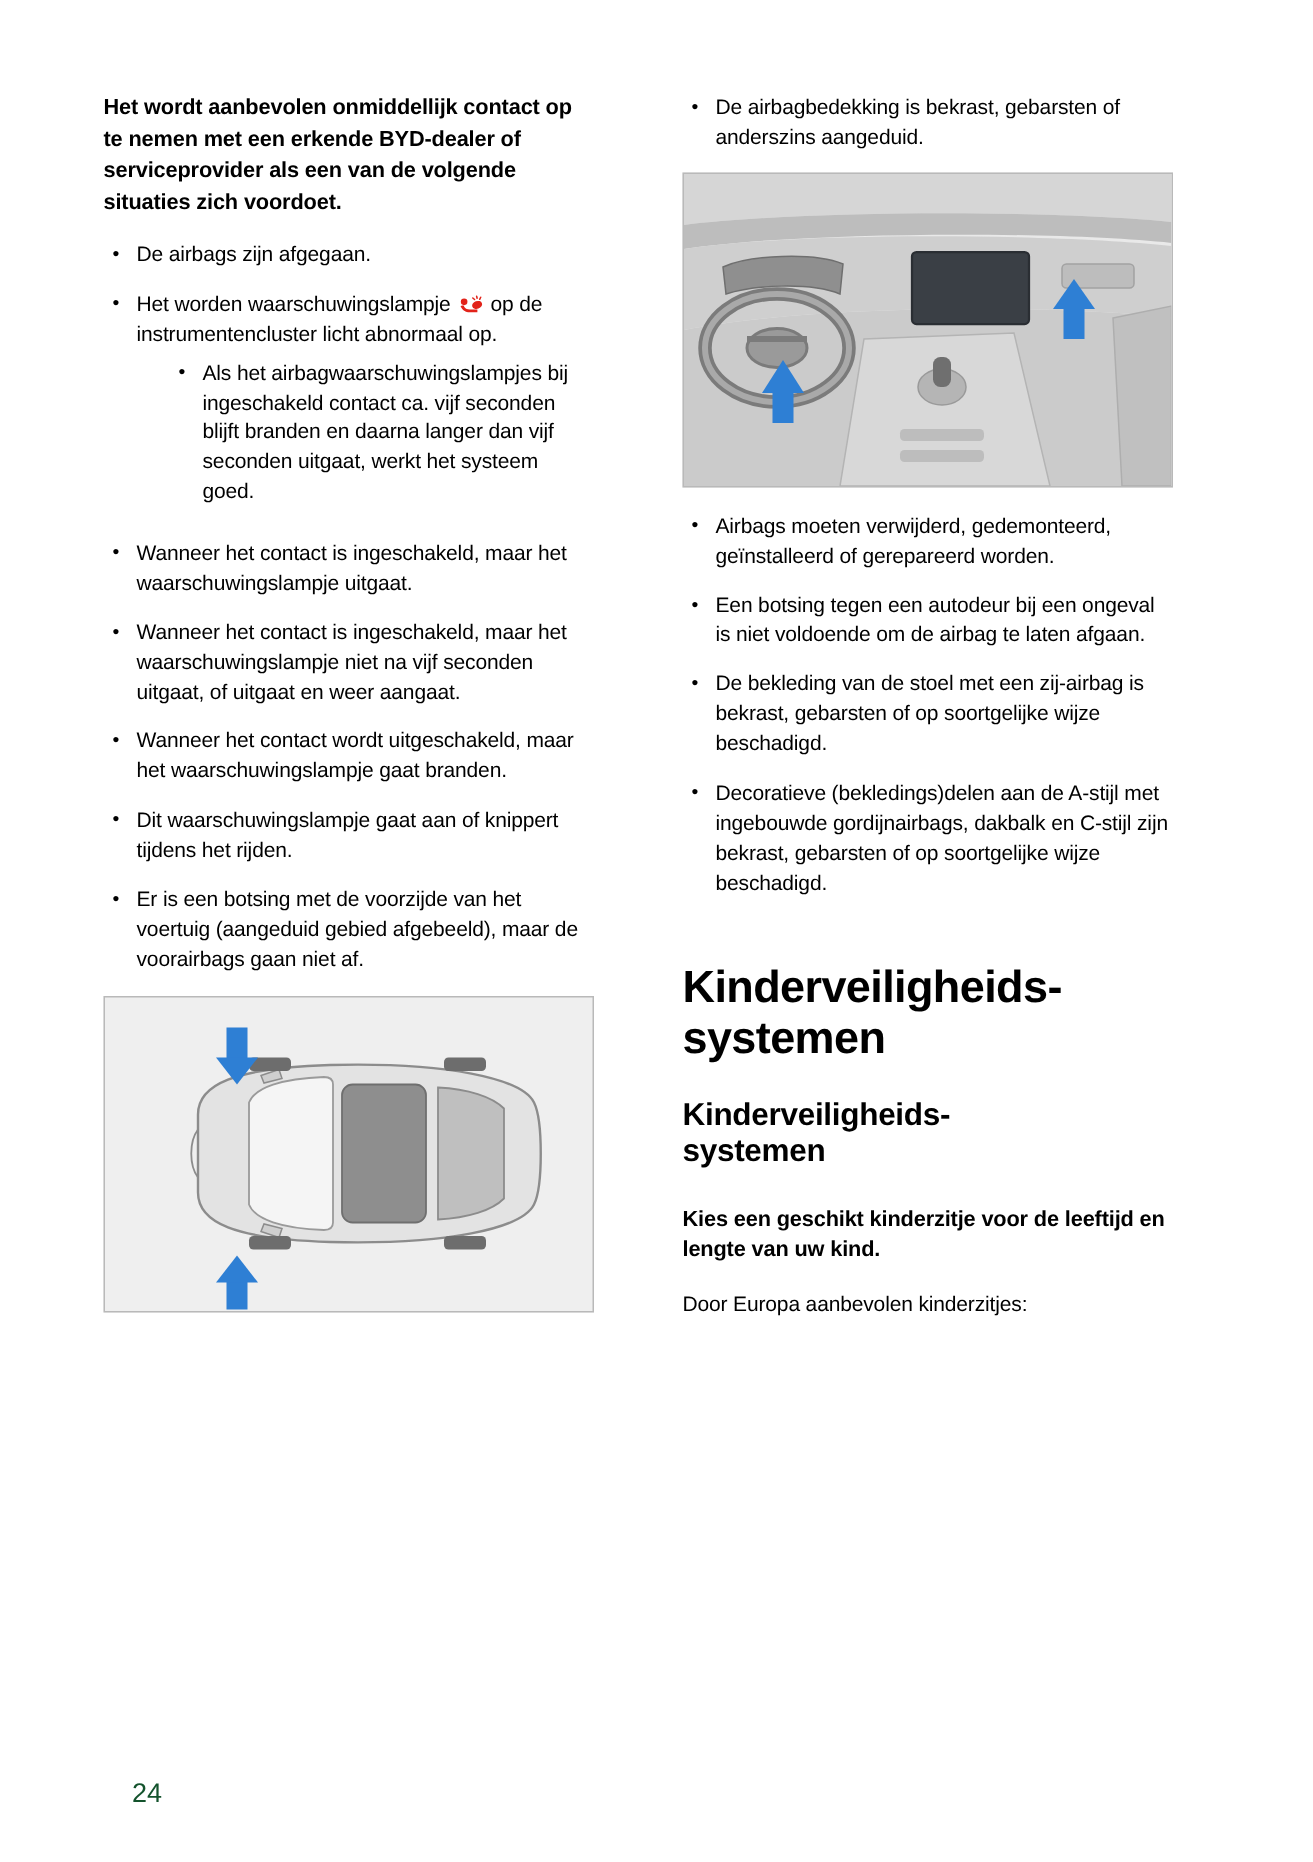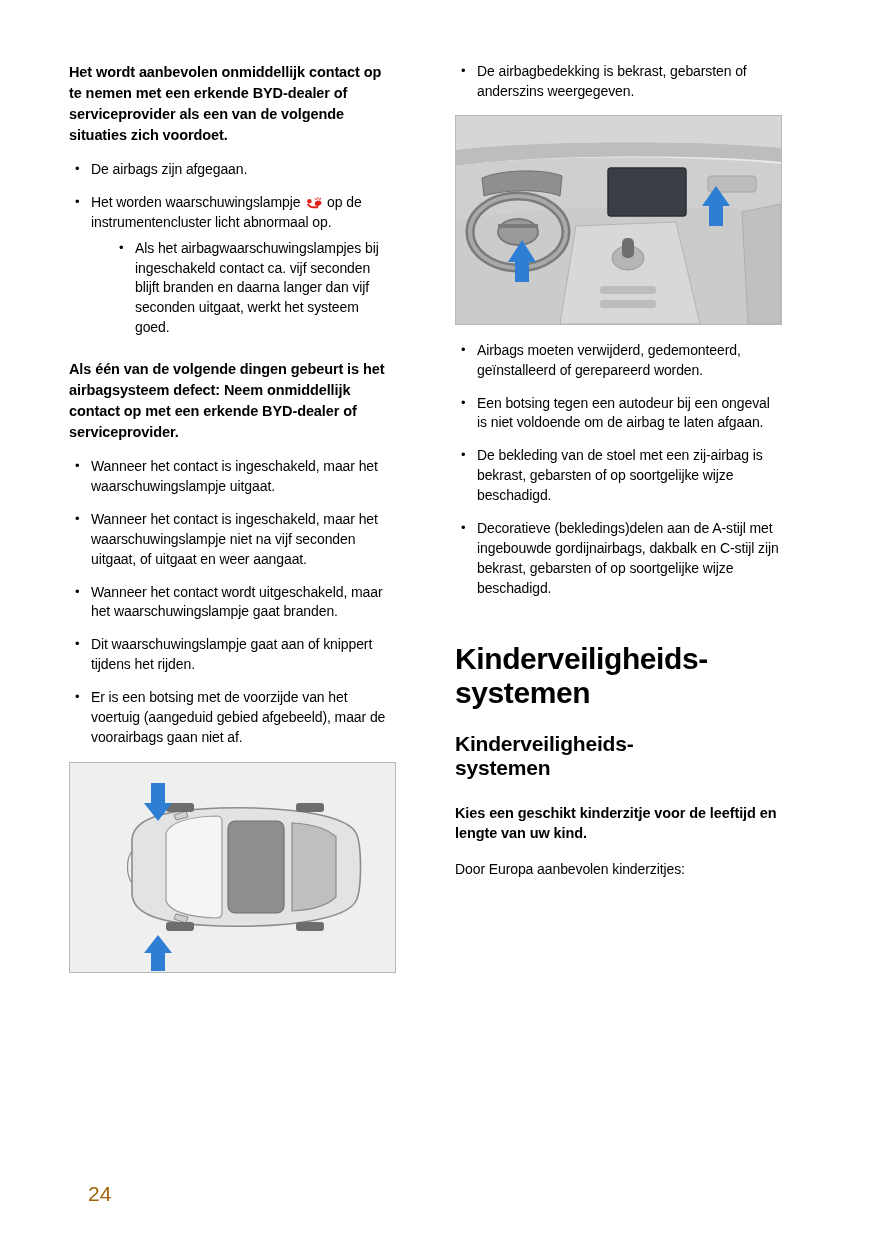--- a/index.html
+++ b/index.html
@@ -118,22 +118,22 @@
   .body-text {
     font-size: 14px;
     line-height: 1.42;
     letter-spacing: -0.1px;
   }
 
   .page-number {
     position: absolute;
     left: 88px;
     bottom: 35px;
-    font-size: 21px;
-    color: #a16207;
+    font-size: 18px;
+    color: #14532d;
   }
 
   .inline-icon {
     display: inline-block;
     width: 17px;
     height: 15px;
     vertical-align: -3px;
     margin: 0 1px;
   }
 </style>
@@ -169,21 +169,20 @@
         <ul class="bullets level2">
           <li>
             <span>Als het airbagwaarschuwingslampjes bij ingeschakeld contact ca. vijf seconden blijft branden en daarna langer dan vijf seconden uitgaat, werkt het systeem goed.</span>
           </li>
         </ul>
       </li>
     </ul>
 
     <div class="spacer-8"></div>
 
-    <p class="para-bold">Als één van de volgende dingen gebeurt is het airbagsysteem defect: Neem onmiddellijk contact op met een erkende BYD-dealer of serviceprovider.</p>
 
     <ul class="bullets">
       <li><span>Wanneer het contact is ingeschakeld, maar het waarschuwingslampje uitgaat.</span></li>
       <li><span>Wanneer het contact is ingeschakeld, maar het waarschuwingslampje niet na vijf seconden uitgaat, of uitgaat en weer aangaat.</span></li>
       <li><span>Wanneer het contact wordt uitgeschakeld, maar het waarschuwingslampje gaat branden.</span></li>
       <li><span>Dit waarschuwingslampje gaat aan of knippert tijdens het rijden.</span></li>
       <li><span>Er is een botsing met de voorzijde van het voertuig (aangeduid gebied afgebeeld), maar de voorairbags gaan niet af.</span></li>
     </ul>
 
     <div class="figure fig-car">
@@ -219,21 +218,21 @@
         </g>
       </svg>
     </div>
 
   </div>
 
   <div class="col col-right">
 
     <ul class="bullets">
       <li>
-        <span>De airbagbedekking is bekrast, gebarsten of anderszins weergegeven.</span>
+        <span>De airbagbedekking is bekrast, gebarsten of anderszins aangeduid.</span>
       </li>
     </ul>
 
     <div class="figure fig-dash">
       <svg viewBox="0 0 325 208" width="325" height="208" xmlns="http://www.w3.org/2000/svg">
         <rect x="0" y="0" width="325" height="208" fill="#e9e9e9"></rect>
 
         <path d="M0 0 L325 0 L325 32 C250 24 80 24 0 34 Z" fill="#d6d6d6"></path>
         <path d="M0 34 C80 24 250 24 325 32 L325 46 C250 38 80 38 0 50 Z" fill="#bdbdbd"></path>
 

